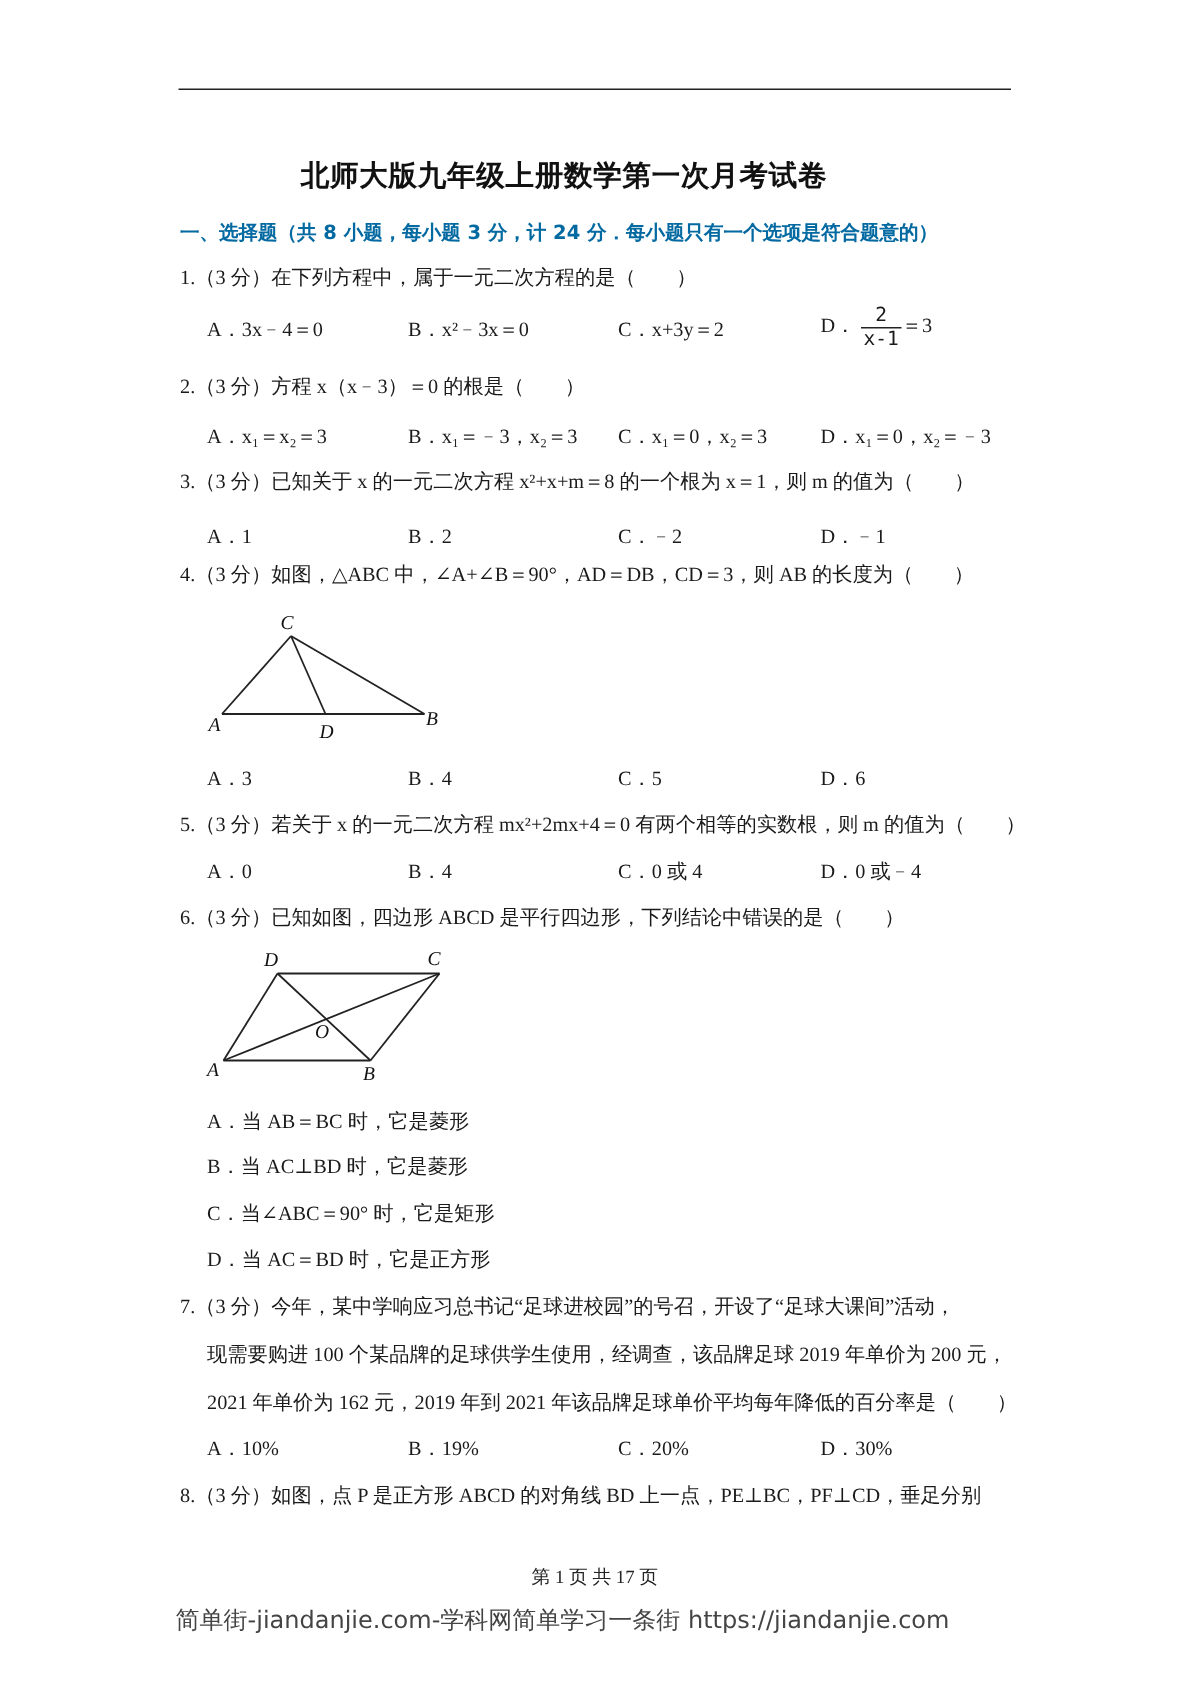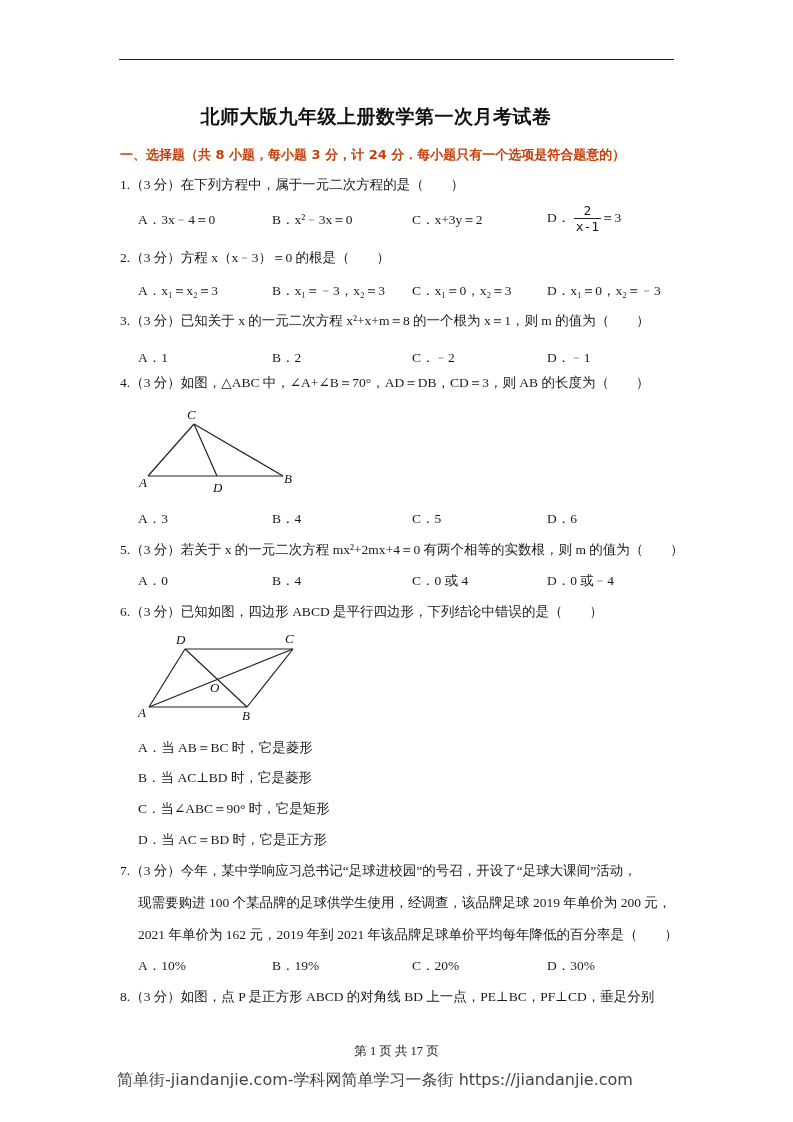--- a/index.html
+++ b/index.html
@@ -1,21 +1,21 @@
 <!DOCTYPE html>
 <html><head>
 <meta charset="utf-8">
 <style>
   html, body { margin: 0; padding: 0; background: #ffffff; }
   body { width: 793px; height: 1122px; position: relative; overflow: hidden;
          font-family: "Liberation Serif", "DejaVu Serif", serif; color: #1a1a1a; }
   .rule { position: absolute; left: 119px; top: 59px; width: 555px; height: 0; border-top: 1.5px solid #222; }
   .title { position: absolute; left: 0; width: 752px; top: 104px; text-align: center;
            font-family: "DejaVu Sans", sans-serif; font-weight: bold; font-size: 19px; letter-spacing: 0.5px; color: #111; }
-  .section { position: absolute; left: 120px; top: 146px; font-family: "DejaVu Sans", sans-serif; font-weight: bold; font-size: 13px; color: #c2410c; }
+  .section { position: absolute; left: 120px; top: 146px; font-family: "DejaVu Sans", sans-serif; font-weight: bold; font-size: 13px; color: #0369a1; }
   .line { position: absolute; left: 120px; font-size: 13.5px; white-space: nowrap; }
   .opt-row { position: absolute; left: 138px; width: 560px; font-size: 13.5px; height: 18px; }
   .opt { position: absolute; top: 0; white-space: nowrap; }
   .o1 { left: 0; } .o2 { left: 134px; } .o3 { left: 274px; } .o4 { left: 409px; }
   .opt-stack { position: absolute; left: 138px; font-size: 13.5px; white-space: nowrap; }
   .frac { display: inline-block; vertical-align: middle; text-align: center; font-family: "DejaVu Sans Mono", monospace; font-size: 13px; line-height: 15px; }
   .frac .num { display: block; border-bottom: 1px solid #222; padding: 0 2px; }
   .frac .den { display: block; padding: 0 2px; }
   .fig { position: absolute; }
   .footer { position: absolute; left: 0; width: 793px; top: 1043px; text-align: center; font-size: 12.5px; color: #222; }
@@ -52,21 +52,21 @@
 </div>
 
 <div class="line" style="top:312px;">3.（3 分）已知关于 x 的一元二次方程 x²+x+m＝8 的一个根为 x＝1，则 m 的值为（　　）</div>
 <div class="opt-row" style="top:349px;">
   <span class="opt o1">A．1</span>
   <span class="opt o2">B．2</span>
   <span class="opt o3">C．﹣2</span>
   <span class="opt o4">D．﹣1</span>
 </div>
 
-<div class="line" style="top:374px;">4.（3 分）如图，△ABC 中，∠A+∠B＝70°，AD＝DB，CD＝3，则 AB 的长度为（　　）</div>
+<div class="line" style="top:374px;">4.（3 分）如图，△ABC 中，∠A+∠B＝90°，AD＝DB，CD＝3，则 AB 的长度为（　　）</div>
 <svg class="fig" style="left:135px; top:403px;" width="170" height="92" viewBox="0 0 170 92">
   <line x1="13" y1="73" x2="148" y2="73" stroke="#222" stroke-width="1.2"></line>
   <line x1="13" y1="73" x2="59" y2="21" stroke="#222" stroke-width="1.2"></line>
   <line x1="59" y1="21" x2="148" y2="73" stroke="#222" stroke-width="1.2"></line>
   <line x1="59" y1="21" x2="82" y2="73" stroke="#222" stroke-width="1.2"></line>
   <text x="52" y="16">C</text>
   <text x="4" y="84">A</text>
   <text x="78" y="89">D</text>
   <text x="149" y="80">B</text>
 </svg>

